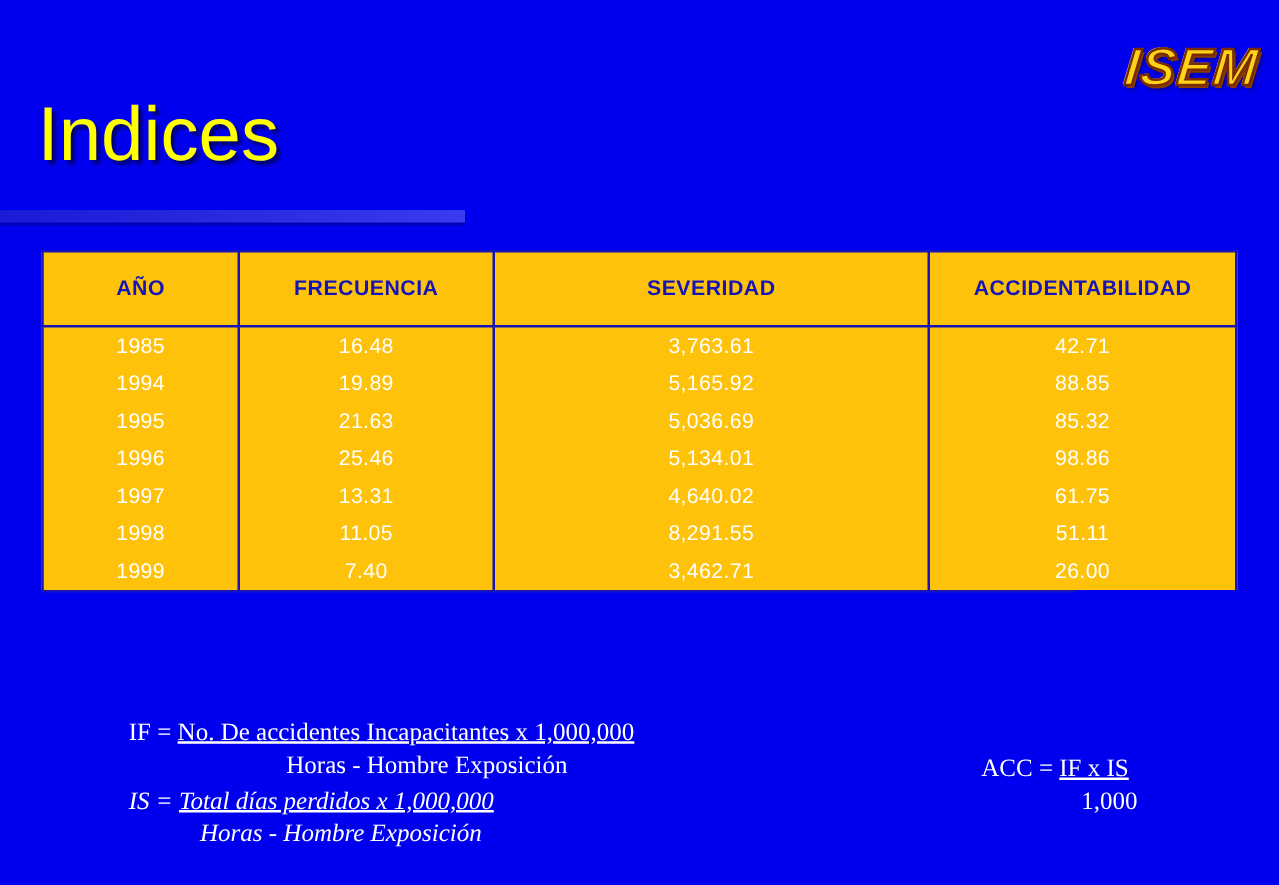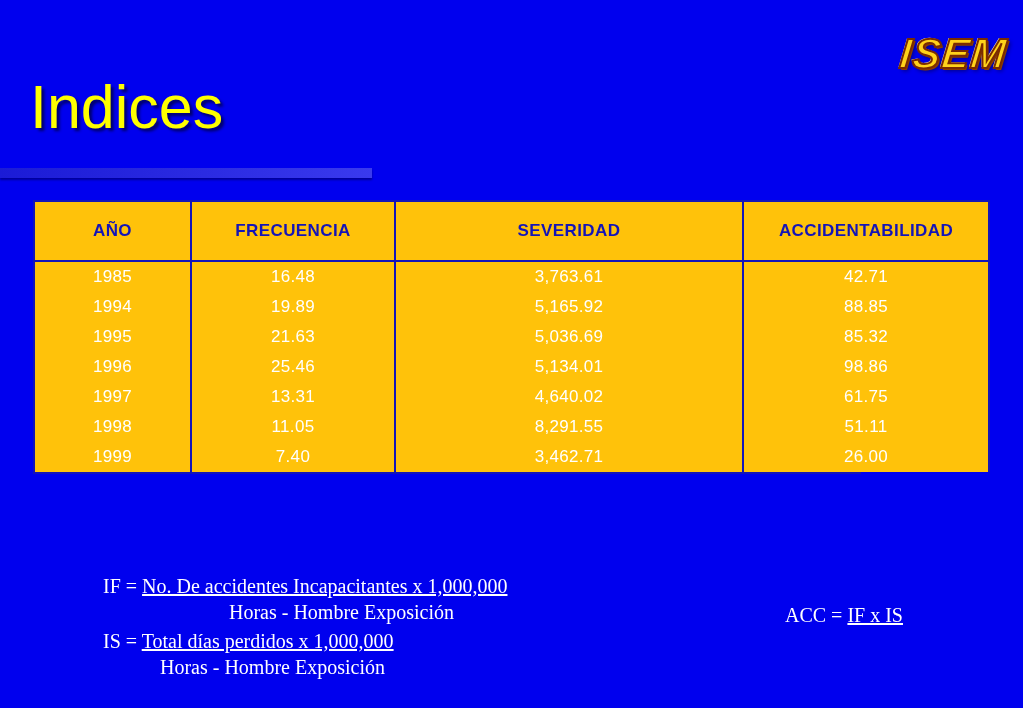--- a/index.html
+++ b/index.html
@@ -114,21 +114,21 @@
     position: absolute;
     color: #FFFFFF;
     font-family: "Liberation Serif", serif;
     font-size: 20px;
     line-height: 26px;
     white-space: nowrap;
   }
   .formula .u { text-decoration: underline; }
 
   #formula-if   { left: 103px; top: 528px; margin-top: 45px; }
-  #formula-is   { left: 103px; top: 628px; }
+  #formula-is   { left: 103px; top: 628px; font-style: italic; }
   #formula-acc  { left: 785px; top: 602px; }
 
   .f-line2 { display: block; }
   #formula-if .f-line2  { padding-left: 126px; }
   #formula-is .f-line2  { padding-left: 57px; }
   #formula-acc .f-line2 { padding-left: 80px; }
 </style>
 </head>
 <body>
 
@@ -204,15 +204,16 @@
     <span class="f-line2">Horas - Hombre Exposición</span>
   </div>
 
   <div class="formula" id="formula-is">
     <span>IS = </span><span class="u">Total días perdidos  x 1,000,000</span>
     <span class="f-line2">Horas - Hombre Exposición</span>
   </div>
 
   <div class="formula" id="formula-acc">
     <span>ACC = </span><span class="u"> IF x IS</span>
+    <span class="f-line2">1,000</span>
   </div>
 
 </div>
 
 </body></html>

